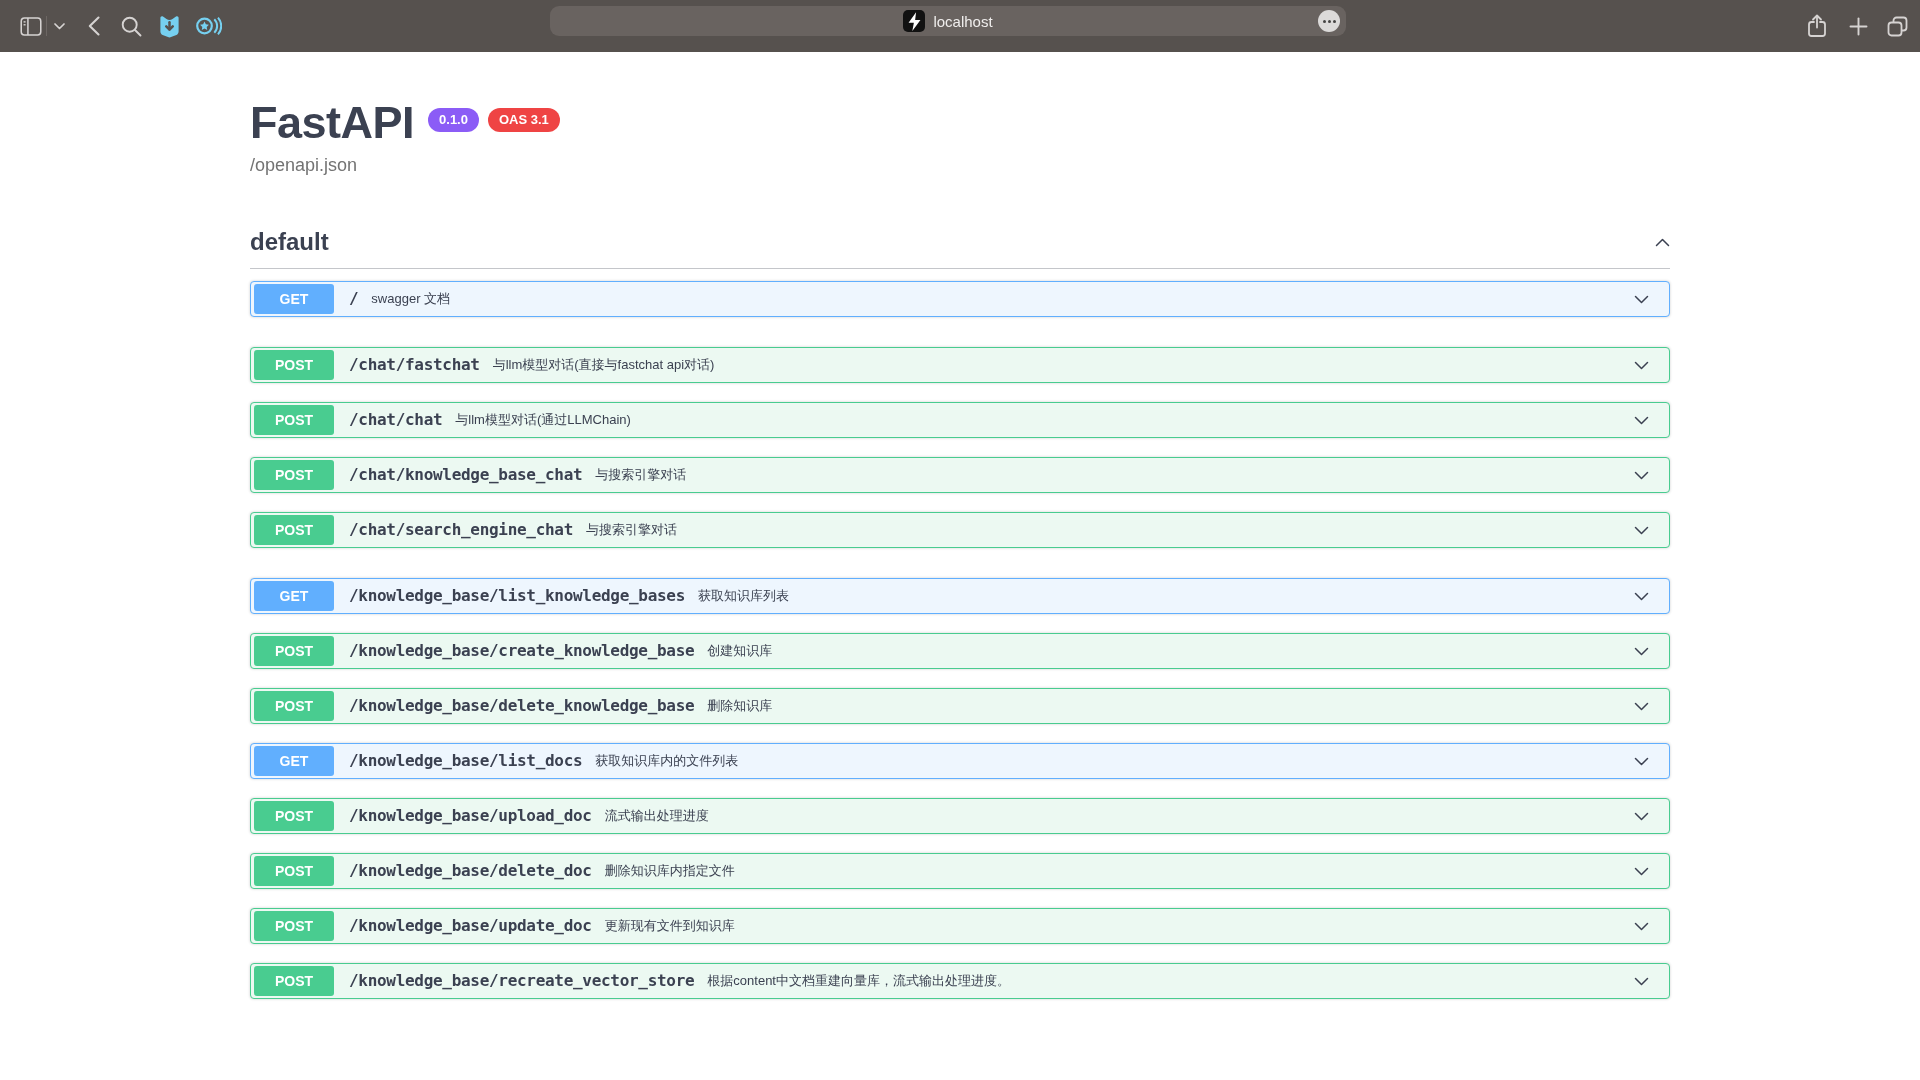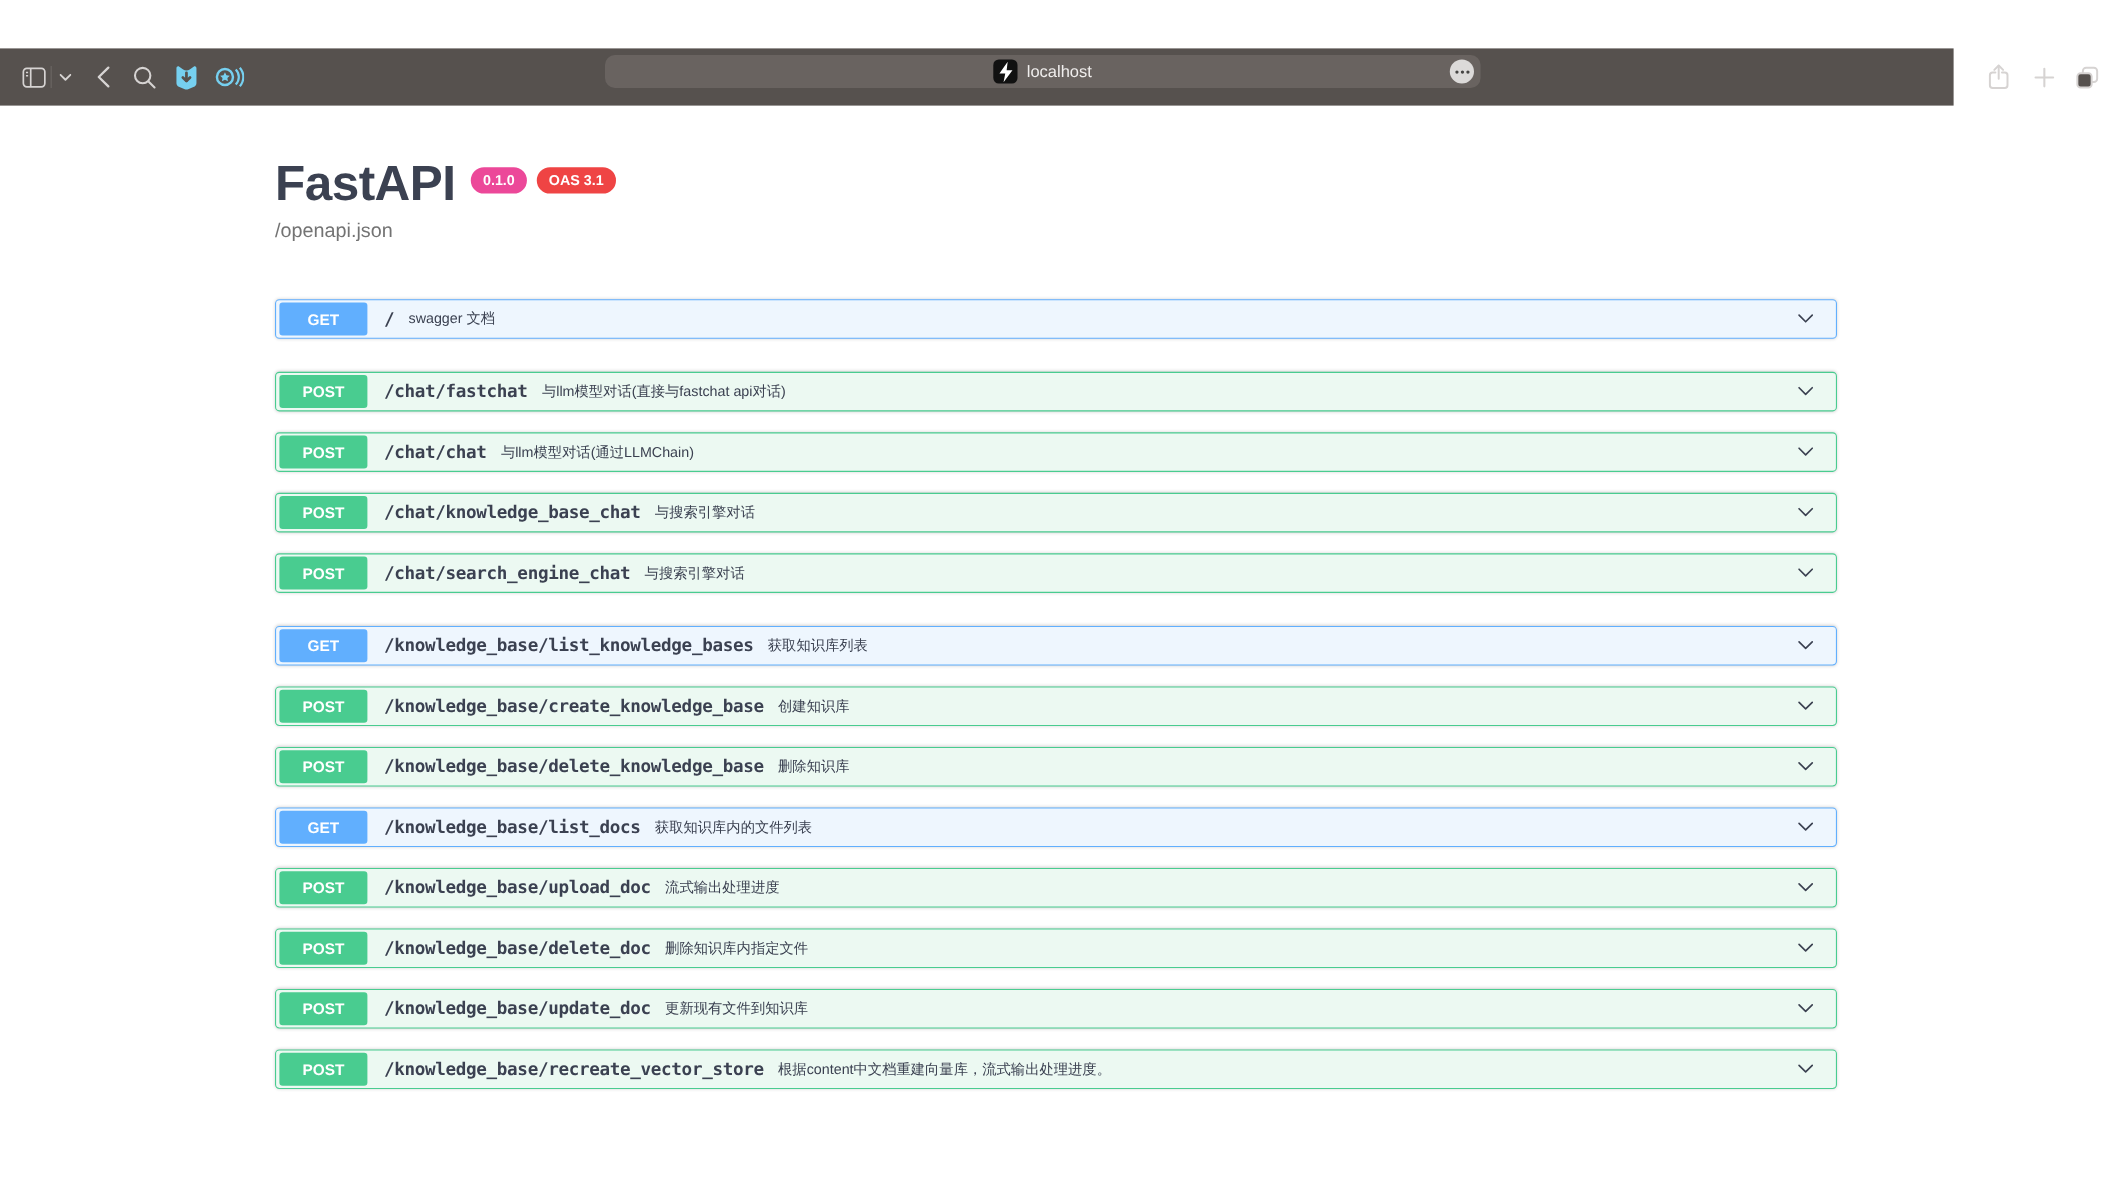--- a/index.html
+++ b/index.html
@@ -1,20 +1,20 @@
 <!DOCTYPE html>
 <html><head>
 <meta charset="utf-8">
 <style>
   * { margin:0; padding:0; box-sizing:border-box; }
   html,body { width:1920px; height:1080px; overflow:hidden; background:#fff;
     font-family:"Liberation Sans", sans-serif; }
 
   
-  .chrome { position:relative; width:1776px; height:52px; background:#56514e;margin-top:44px; }
+  .chrome { position:relative; width:1920px; height:52px; background:#56514e; }
   .chrome svg { display:block; }
   .tb-btn { position:absolute; top:0; height:52px; display:flex; align-items:center;
     justify-content:center; color:#d6d3d2; cursor:pointer; }
   .tb-divider { position:absolute; top:16px; left:46px; width:1px; height:20px; background:#6d6764; }
   .addr-bar { position:absolute; left:550px; top:6px; width:796px; height:30px;
     background:#696360; border-radius:9px; display:flex; align-items:center;
     justify-content:center; cursor:text; }
   .addr-center { display:flex; align-items:center; gap:8px; }
   .favicon { width:22px; height:22px; border-radius:5px; background:#111;
     display:flex; align-items:center; justify-content:center; }
@@ -25,21 +25,21 @@
   .ellipsis-btn i { width:3px; height:3px; border-radius:50%; background:#454443; }
 
   
   .page { width:1920px; height:840px; background:#fff; }
   .container { width:1420px; margin:0 auto; padding-top:46px; }
 
   .info-title-row { display:flex; align-items:flex-start; }
   .api-title { font-size:45px; font-weight:700; color:#3b4151; line-height:1.1; letter-spacing:-0.5px; }
   .pill { margin-top:10px; padding:4px 11px; border-radius:57px; color:#fff;
     font-size:13px; font-weight:700; line-height:1.2; white-space:nowrap; }
-  .pill.version { background:#ec4899; margin-left:14px; }
+  .pill.version { background:#8b5cf6; margin-left:14px; }
   .pill.oas { background:#ef4444; margin-left:9px; }
   .spec-link { margin-top:7px; font-size:18px; color:#737373; text-decoration:none;
     display:inline-block; cursor:pointer;text-align:center; }
 
   .section { margin-top:30px; }
   .section.first { margin-top:52px; }
   .section-header { display:flex; align-items:center; justify-content:space-between;
     border-bottom:1px solid rgba(59,65,81,.3); padding-bottom:12px; margin-bottom:12px;
     cursor:pointer; }
   .section-title { font-size:24px; font-weight:700; color:#3b4151; }
@@ -168,20 +168,28 @@
       <div class="info-title-row">
         <span class="api-title">FastAPI</span>
         <span class="pill version">0.1.0</span>
         <span class="pill oas">OAS 3.1</span>
       </div>
       <a class="spec-link">/openapi.json</a>
     </div>
 
     <div>
   <div class="section first">
+    <div class="section-header">
+      <span class="section-title">default</span>
+      <span class="chev">
+        <svg width="15" height="9" viewBox="0 0 15 9" fill="none" stroke="#3b4151" stroke-width="1.5" stroke-linecap="round" stroke-linejoin="round">
+          <polyline points="1.5,7.5 7.5,1.5 13.5,7.5"></polyline>
+        </svg>
+      </span>
+    </div>
     <div>
   <div class="op-row get">
     <span class="badge">GET</span>
     <span class="op-path">/</span>
     <span class="op-desc">swagger 文档</span>
     <span class="op-arrow">
       <svg width="15" height="9" viewBox="0 0 15 9" fill="none" stroke="#3b4151" stroke-width="1.5" stroke-linecap="round" stroke-linejoin="round">
         <polyline points="1.5,1.5 7.5,7.5 13.5,1.5"></polyline>
       </svg>
     </span>

